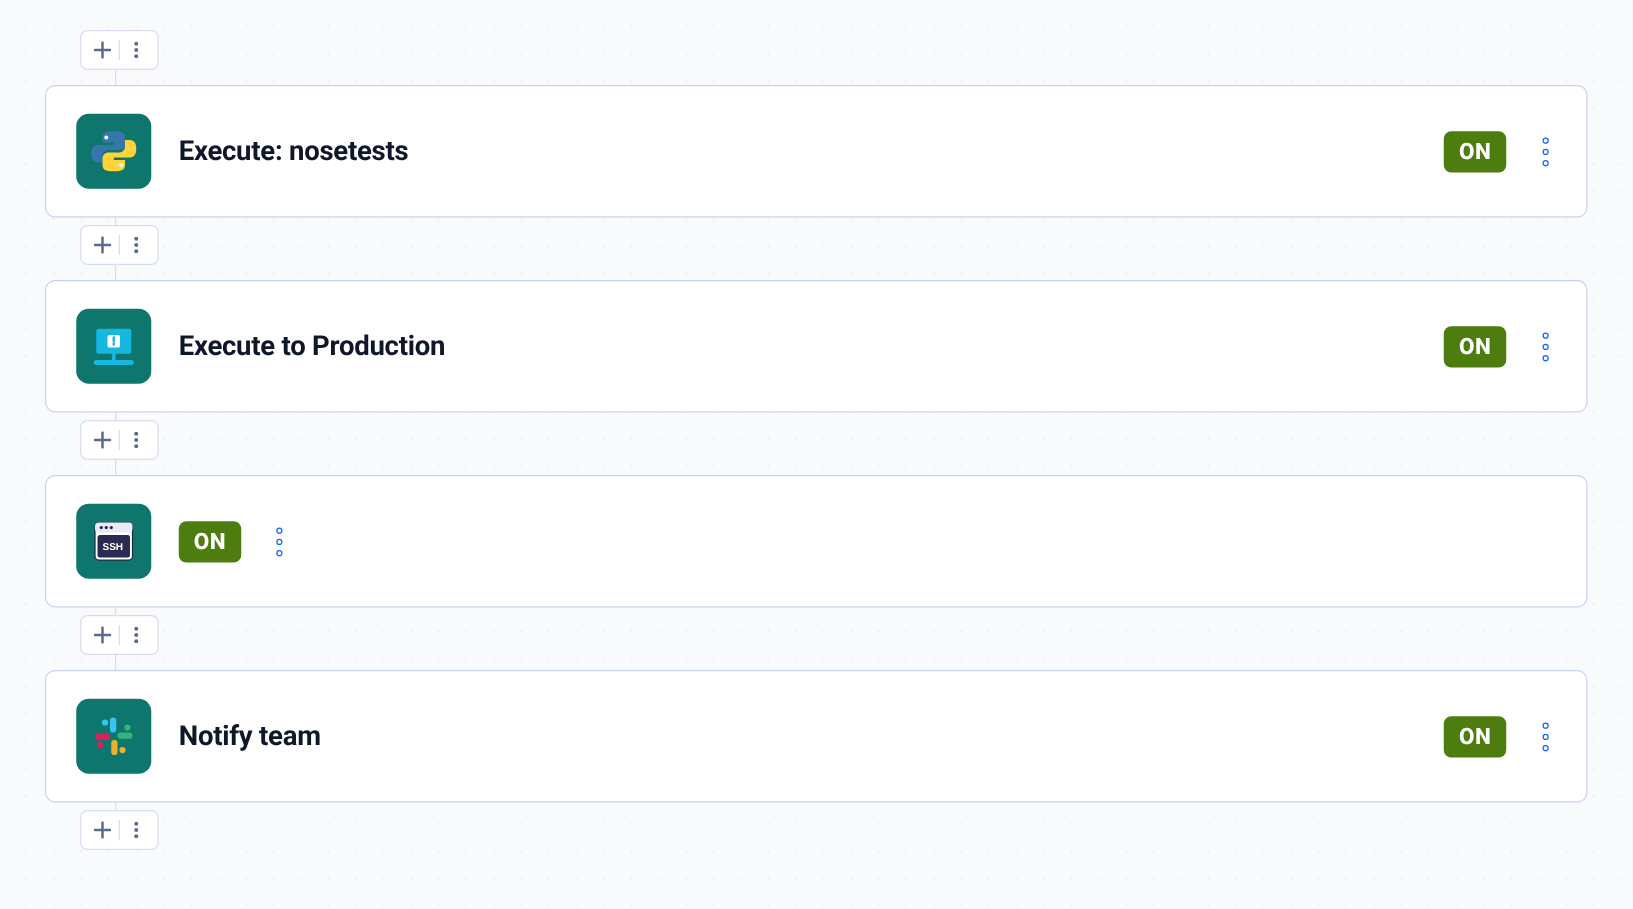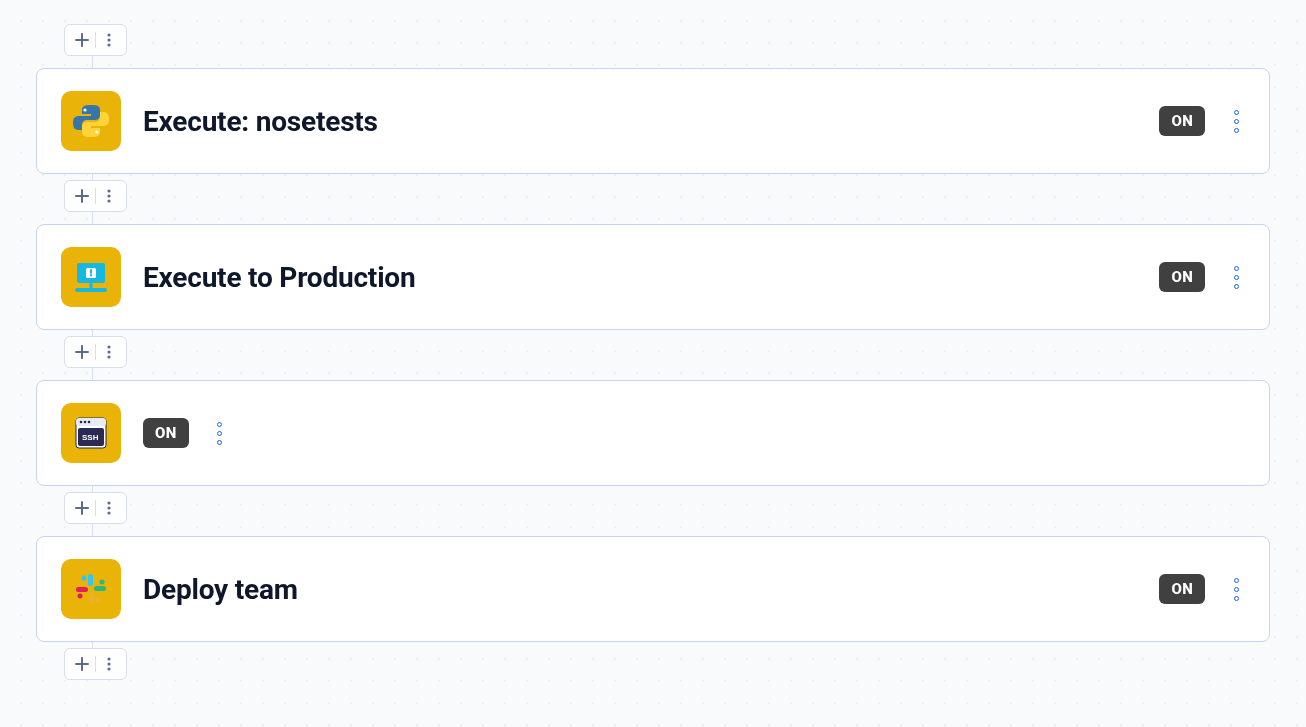--- a/index.html
+++ b/index.html
@@ -73,39 +73,39 @@
     border-radius:8px;
     display:flex;
     align-items:center;
     padding:22px 24px;
     margin-top:12px;
     margin-bottom:6px;
   }
   .step-icon {
     width:60px; height:60px;
     border-radius:10px;
-    background:#eab308;
+    background:#0f766e;
     display:flex;
     align-items:center;
     justify-content:center;
     flex:0 0 60px;
     margin-right:22px;
   }
   .step-title {
     flex:1 1 auto;
-    font-size:28px;
+    font-size:22px;
     font-weight:700;
     color:#0F172A;
     letter-spacing:-0.2px;
   }
   .status-badge {
-    background:#404040;
+    background:#4d7c0f;
     color:#FFFFFF;
     font-weight:800;
-    font-size:15px;
+    font-size:18px;
     padding:6px 12px;
     border-radius:6px;
     margin-right:22px;
     letter-spacing:0.3px;
   }
   .kebab {
     width:18px;
     display:flex;
     flex-direction:column;
     align-items:center;
@@ -262,21 +262,21 @@
           <rect x="23" y="17" width="12" height="5" rx="2.5" fill="#2EB67D"></rect>
           <rect x="18" y="23" width="5" height="12" rx="2.5" fill="#ECB22E"></rect>
           <rect x="5" y="18" width="12" height="5" rx="2.5" fill="#E01E5A"></rect>
           <circle cx="13" cy="9" r="2.5" fill="#36C5F0"></circle>
           <circle cx="31" cy="13" r="2.5" fill="#2EB67D"></circle>
           <circle cx="27" cy="31" r="2.5" fill="#ECB22E"></circle>
           <circle cx="9" cy="27" r="2.5" fill="#E01E5A"></circle>
         </g>
       </svg>
     </div>
-    <div class="step-title">Deploy team</div>
+    <div class="step-title">Notify team</div>
     <div class="status-badge">ON</div>
     <div class="kebab">
       <span></span>
       <span></span>
       <span></span>
     </div>
   </div>
 
   <div class="add-row">
     <div class="add-pill">

